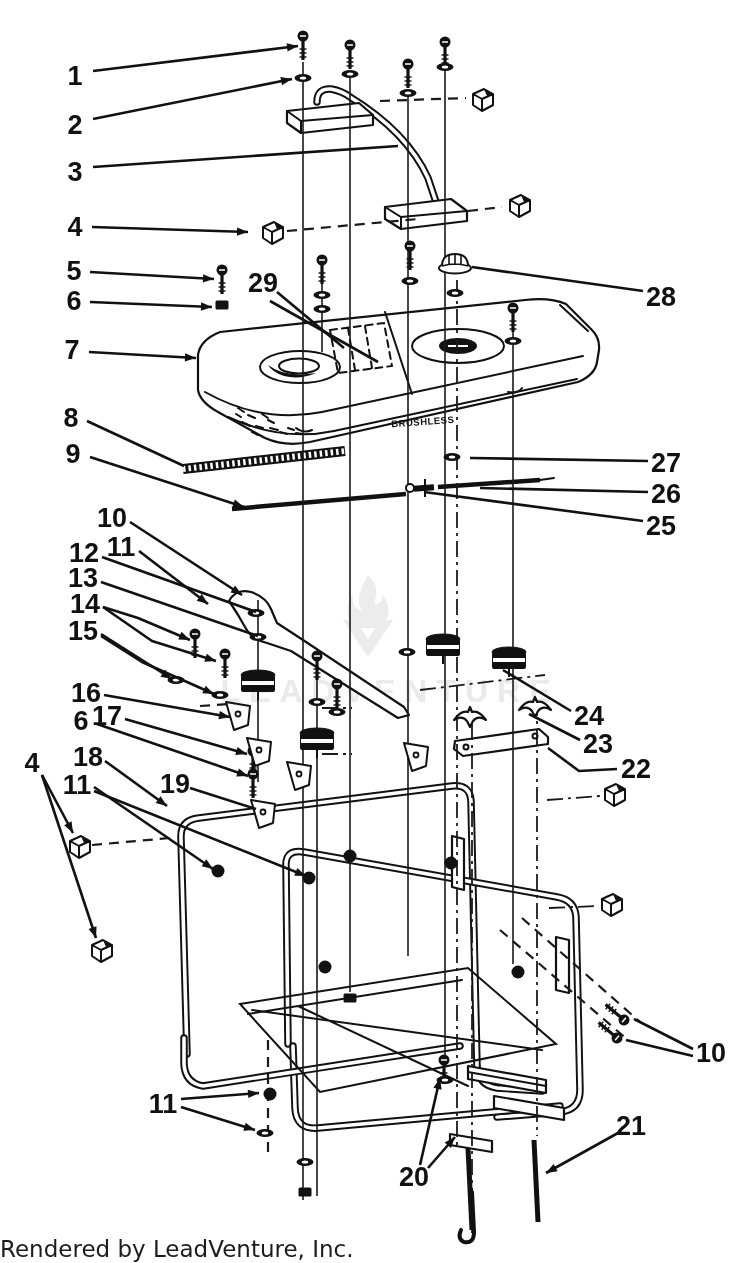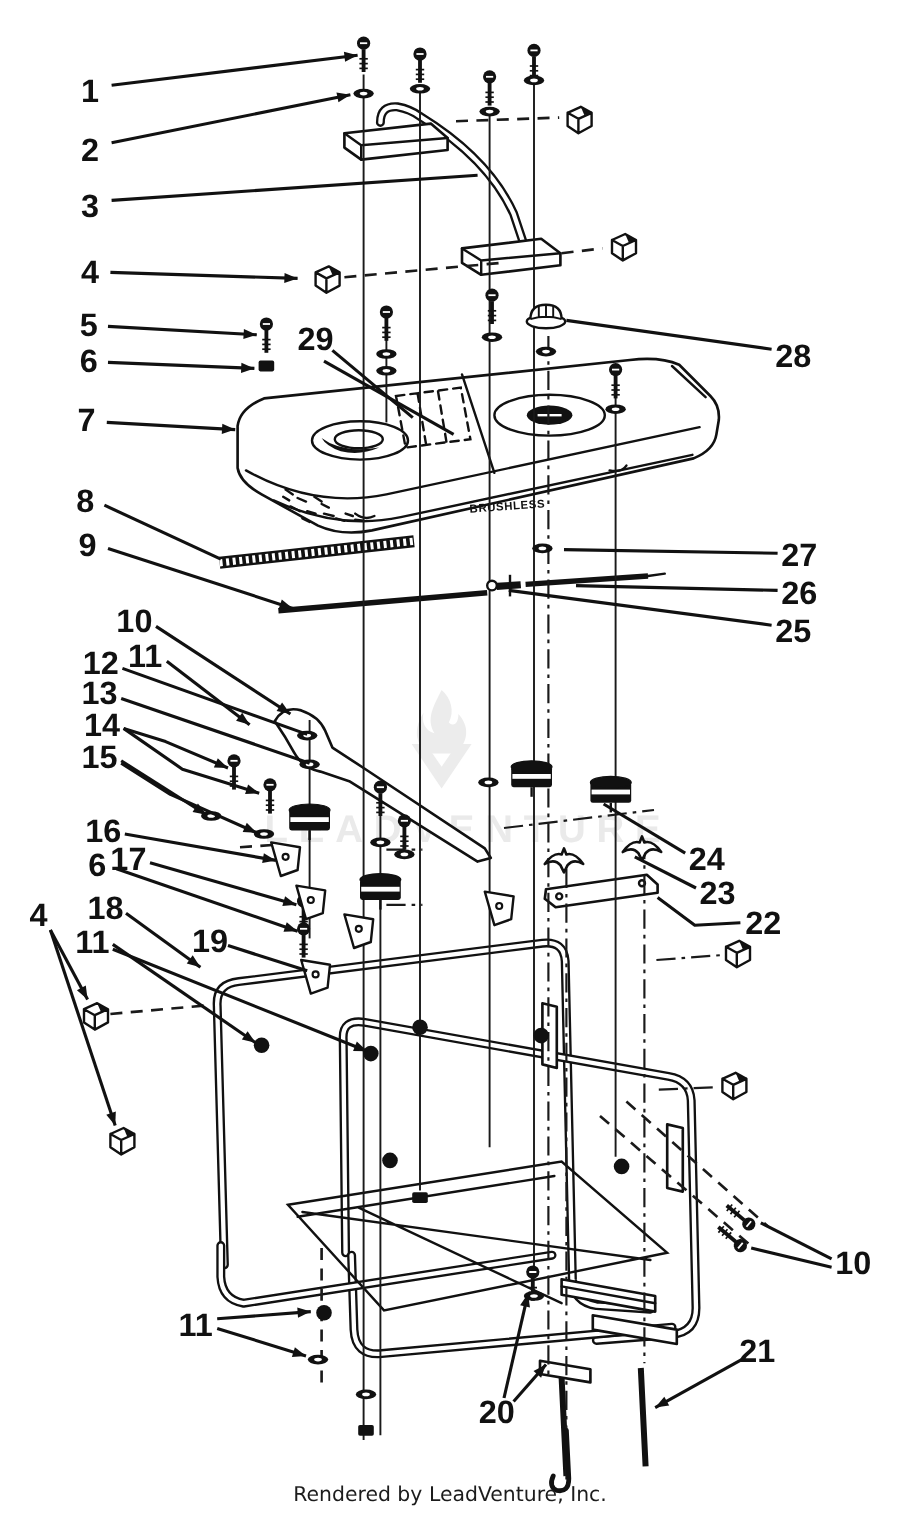--- a/index.html
+++ b/index.html
@@ -13,22 +13,22 @@
   .tube-i{stroke:#fff;stroke-width:3.6;fill:none;stroke-linecap:round;stroke-linejoin:round;}
   .thin{stroke:#111;stroke-width:2;fill:none;stroke-linecap:round;}
   .fillw{fill:#fff;stroke:#111;stroke-width:2.2;stroke-linejoin:round;}
   .leader{stroke:#111;stroke-width:2.6;fill:none;stroke-linejoin:round;}
   .callout{font-family:"Liberation Sans",sans-serif;font-weight:bold;font-size:27px;fill:#111;}
   .brand{font-family:"Liberation Sans",sans-serif;font-weight:bold;font-size:9.5px;
          letter-spacing:.5px;fill:#111;}
   .wmtext{font-family:"Liberation Sans",sans-serif;font-weight:bold;font-size:32px;
           letter-spacing:9px;fill:#eaeaea;}
   .wmshape{fill:#ececec;}
-  .footer{position:absolute;left:0;top:1236px;width:100%;text-align:center;
-          font-family:"DejaVu Sans",sans-serif;font-size:17px;color:#1c1c1c;}
+  .footer{position:absolute;left:0;top:1236px;width:100%;text-align:left;
+          font-family:"DejaVu Sans",sans-serif;font-size:23px;color:#1c1c1c;}
 </style>
 </head>
 <body>
 
 <div class="page">
   <svg id="diagram" width="750" height="1263" viewBox="0 0 750 1263">
 
     <g>
       <path class="wmshape" d="M 368,575 C 361,589 355,599 362,611 C 354,609 351,601 353,594 C 345,606 345,620 357,628
            L 380,628 C 391,617 391,605 382,595 C 382,603 378,606 374,602 C 379,593 376,582 368,575 Z"></path>

